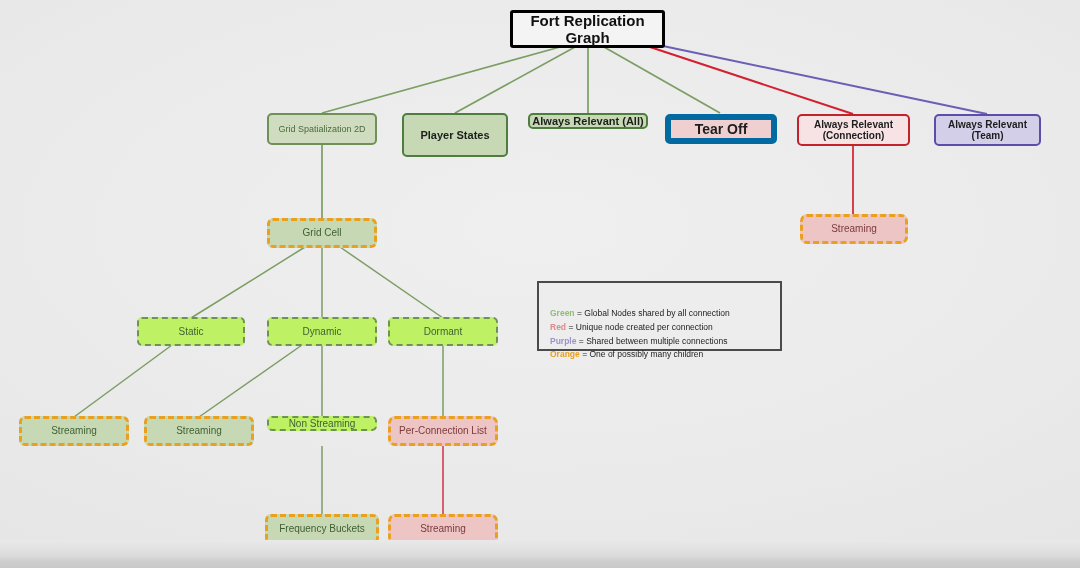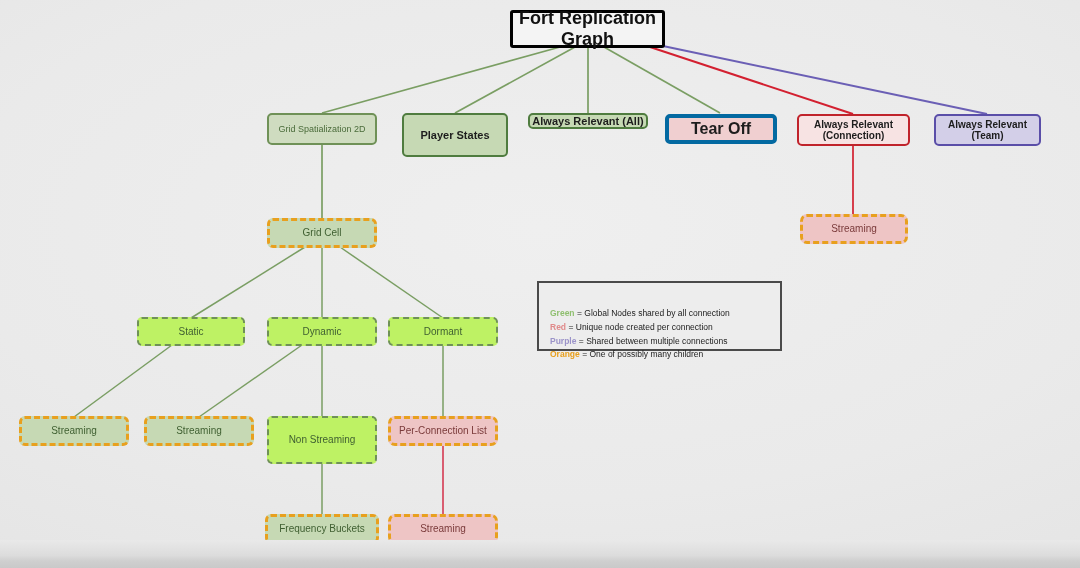--- a/index.html
+++ b/index.html
@@ -28,30 +28,30 @@
     display:flex;align-items:center;justify-content:center;text-align:center;
     border-radius:5px;
     line-height:1.15;
     color:#2b2b2b;
     white-space:pre-line;
   }
 
   
   .n-root{
     border:3px solid #000;background:#f4f4f4;border-radius:3px;
-    font-size:18px;font-weight:bold;color:#111;
+    font-size:15px;font-weight:bold;color:#111;
   }
   .n-green-b{border:2px solid #4f7c3f;background:#c6d9b4;font-size:11px;font-weight:bold;color:#1d1d1d;}
   .n-green-faint{border:2px solid #6f9157;background:#cfdcc0;font-size:9px;color:#4a6b3a;}
 
   
   .n-green-dash{border:2px dashed #6f9157;background:#bef264;font-size:10px;color:#3f5f31;}
 
   
-  .n-red{border:4px solid #0369a1;background:#f0cfd0;font-size:16px;font-weight:bold;color:#1d1d1d;}
+  .n-red{border:6px solid #0369a1;background:#f0cfd0;font-size:14px;font-weight:bold;color:#1d1d1d;}
   .n-red-2{border:2px solid #c0232b;background:#f7e3e3;font-size:10px;font-weight:bold;color:#1d1d1d;}
 
   
   .n-purple{border:2px solid #5a4ea8;background:#d3cfe8;font-size:10px;font-weight:bold;color:#1d1d1d;}
 
   
   .n-orange-green{border:3px dashed #e8a01e;background:#c6d9b4;font-size:10px;color:#3f5f31;border-radius:6px;}
   .n-orange-pink{border:3px dashed #e8a01e;background:#eec5c5;font-size:10px;color:#7a3a3a;border-radius:7px;}
 
   
@@ -155,21 +155,21 @@
   </div>
 
   <div class="node n-orange-green" style="left:19px;top:416px;width:110px;height:30px;">
     <span>Streaming</span>
   </div>
 
   <div class="node n-orange-green" style="left:144px;top:416px;width:110px;height:30px;">
     <span>Streaming</span>
   </div>
 
-  <div class="node n-green-dash" style="left:267px;top:416px;width:110px;height:48px;">
+  <div class="node n-green-dash" style="left:267px;top:416px;width:110px;height:15px;">
     <span>Non Streaming</span>
   </div>
 
   <div class="node n-orange-pink" style="left:388px;top:416px;width:110px;height:30px;">
     <span>Per-Connection List</span>
   </div>
 
   <div class="node n-orange-green" style="left:265px;top:514px;width:114px;height:30px;">
     <span>Frequency Buckets</span>
   </div>

